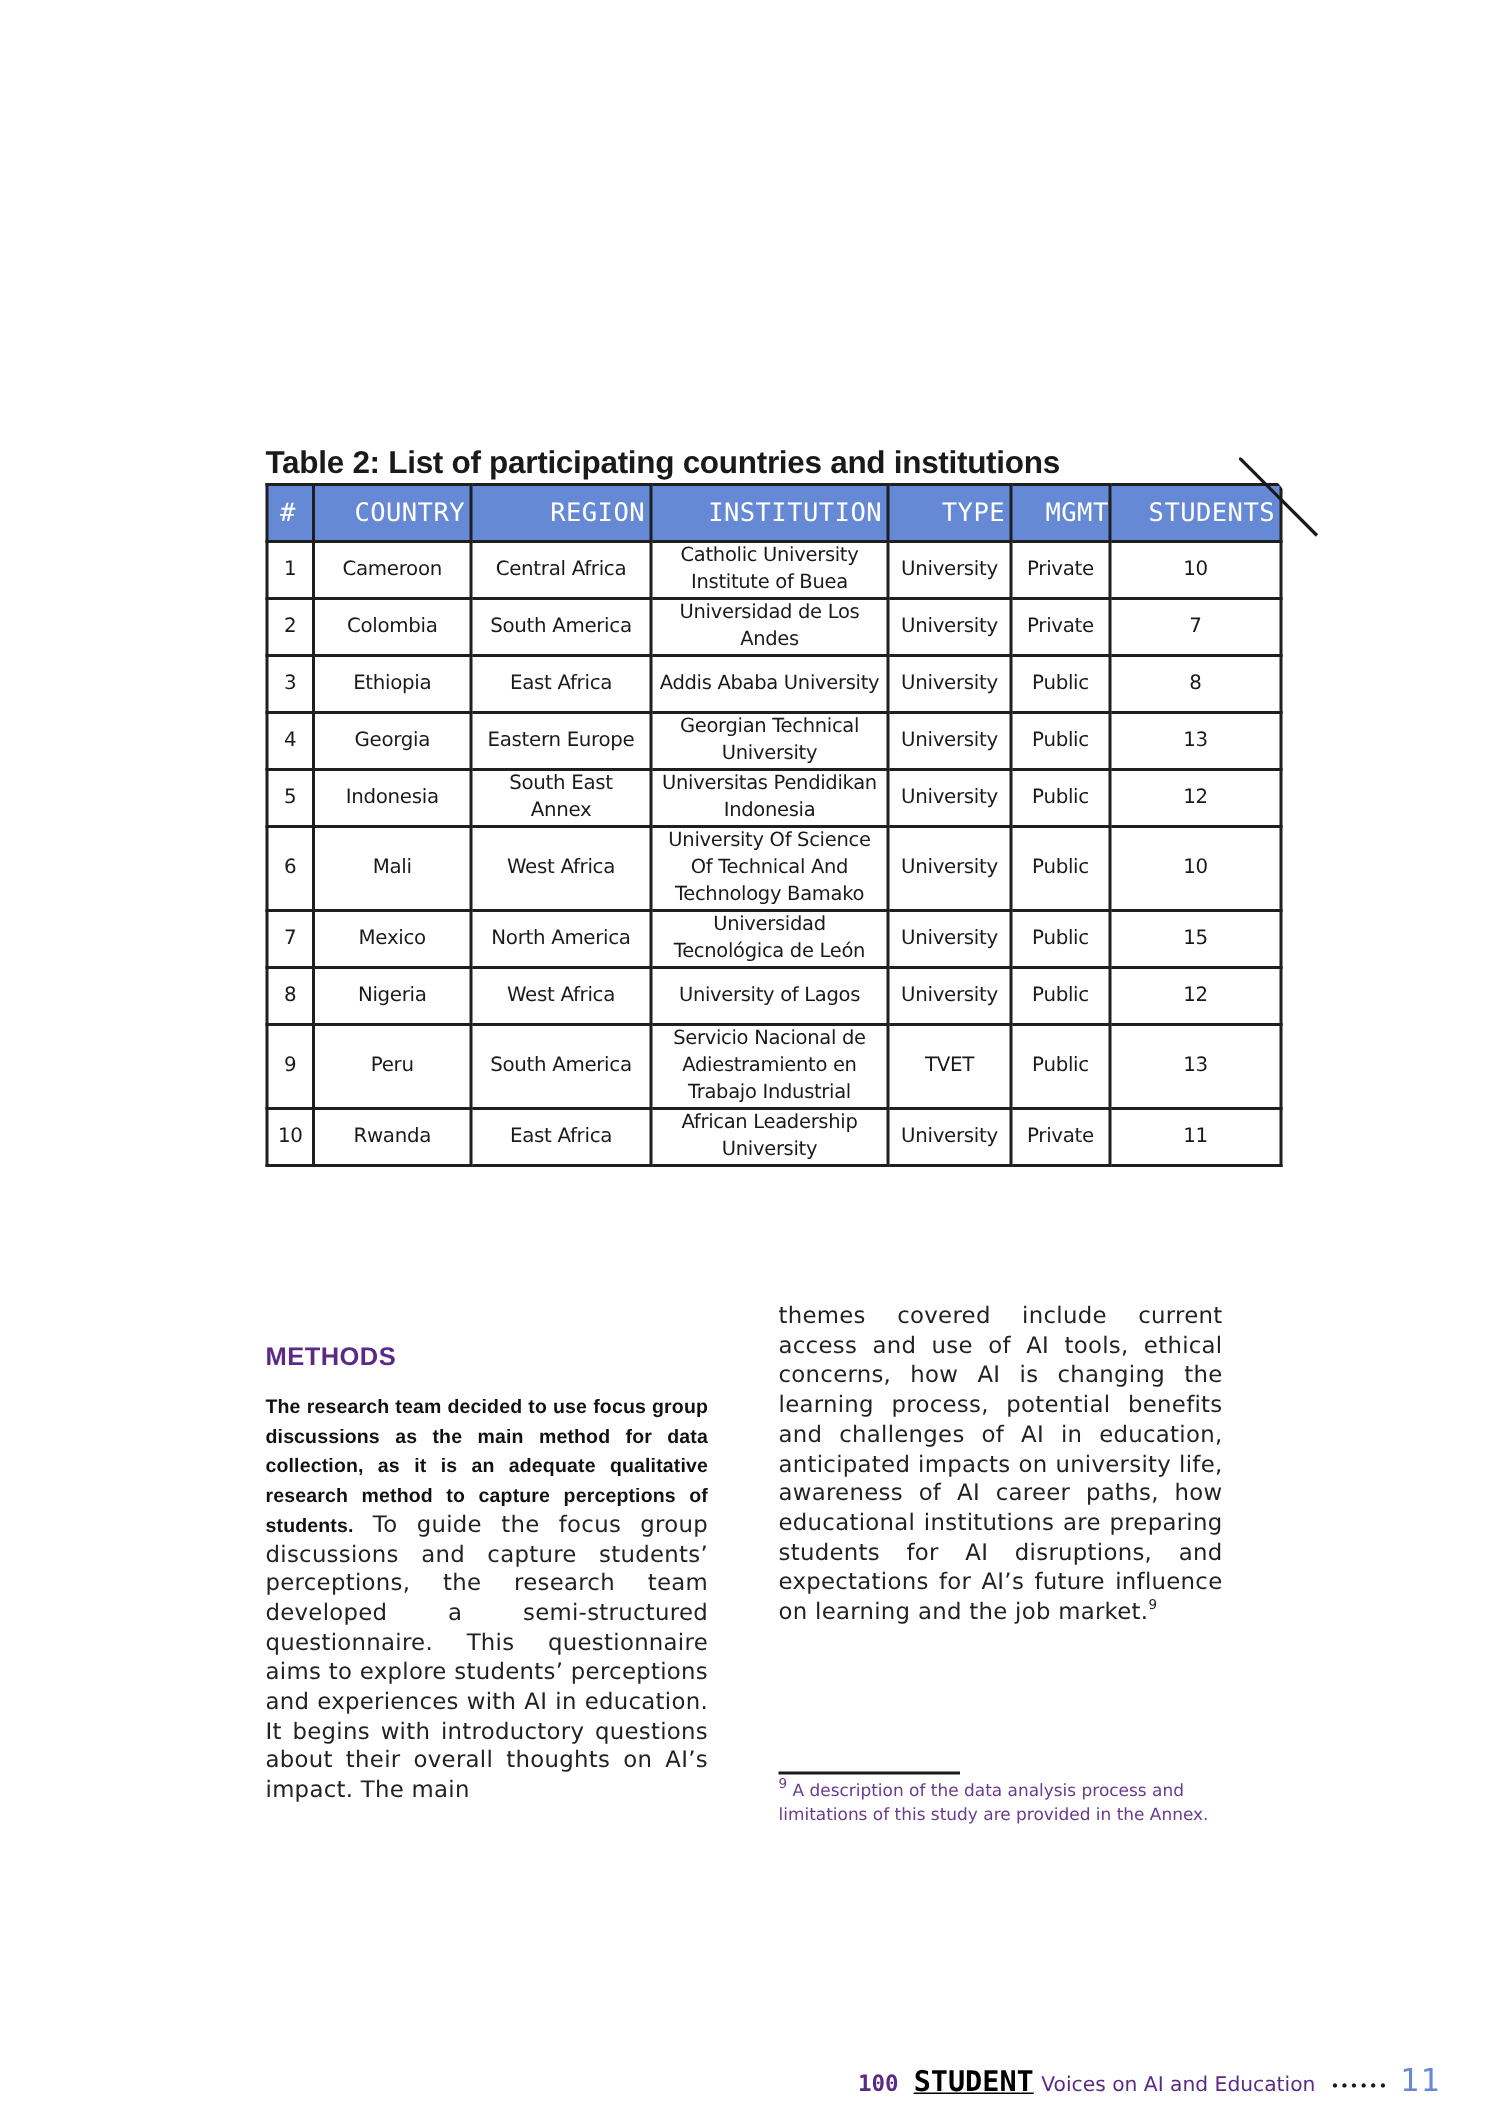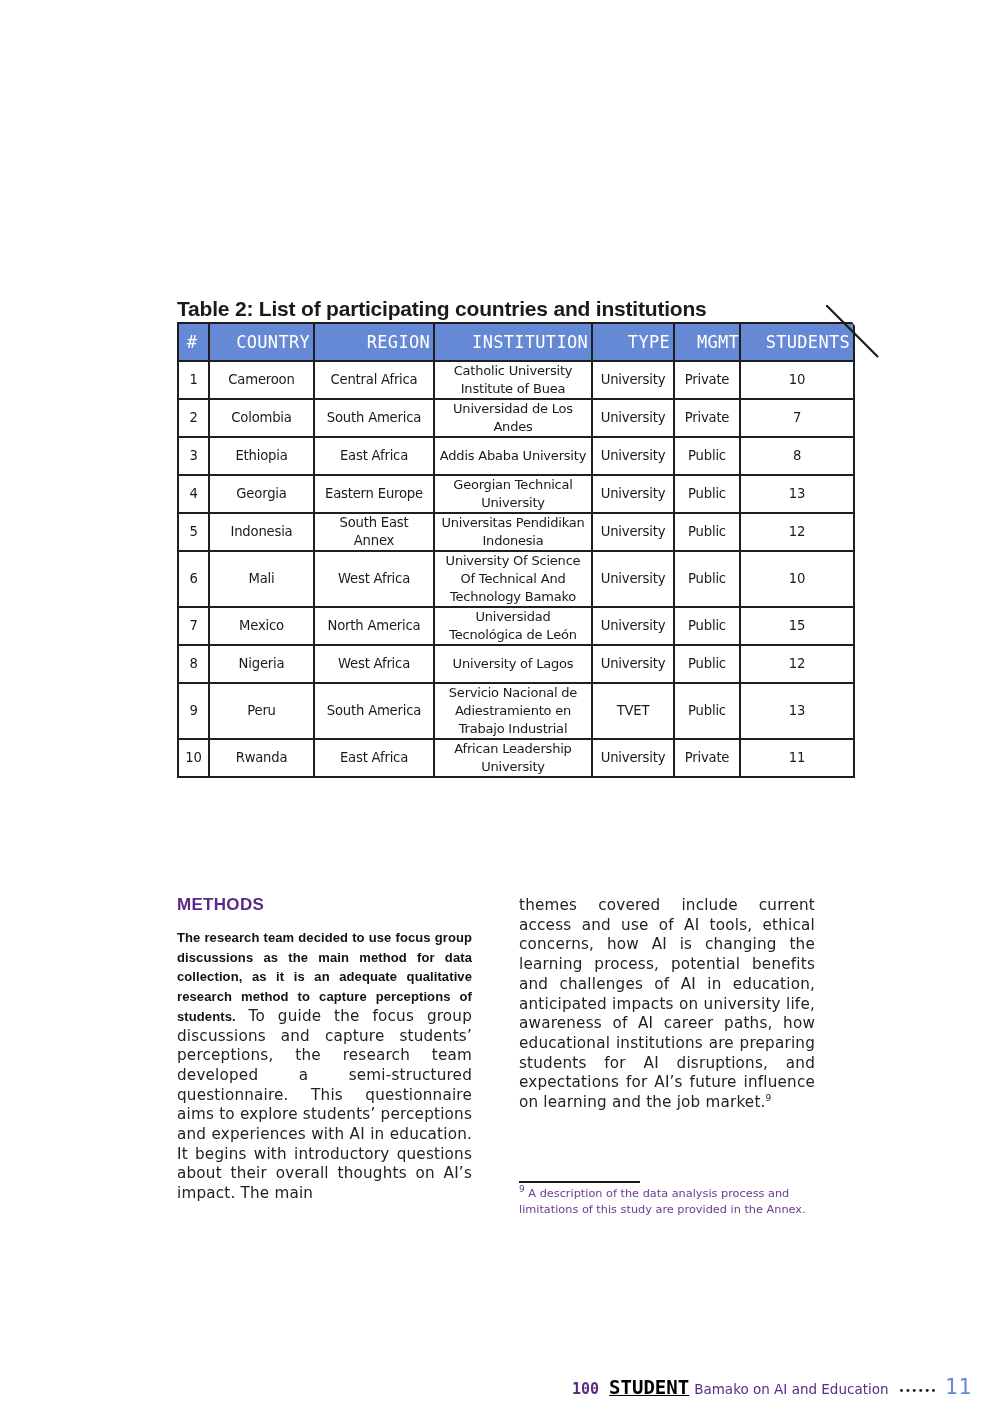--- a/index.html
+++ b/index.html
@@ -14,21 +14,21 @@
   table.data th.num { text-align: center; padding-left: 0; }
   table.data td { font-family: "DejaVu Sans", sans-serif; font-size: 13.2px; color: #1a1a1a; line-height: 18px; letter-spacing: -0.2px; }
   table.data td.inst { font-size: 13px; line-height: 18px; }
   tr.r2 td { height: 36px; }
   tr.r3 td { height: 53px; margin-top: 17px; }
   .corner-clip { position: absolute; left: 826px; top: 305px; width: 60px; height: 60px; pointer-events: none; }
 
   .methods-head { position: absolute; left: 177px; top: 895px; font-family: "Liberation Sans", sans-serif; font-weight: bold; font-size: 17px; color: #5b2a86; letter-spacing: 0.3px; }
   .col { position: absolute; font-family: "DejaVu Sans", sans-serif; font-size: 15.2px; line-height: 19.7px; text-align: justify; color: #222; letter-spacing: 0.2px; }
   .col-left { left: 177px; top: 928px; width: 295px; }
-  .col-right { left: 519px; top: 896px; width: 296px; }
+  .col-right { left: 519px; top: 868px; width: 296px; }
   .col b { font-family: "Liberation Sans", sans-serif; font-weight: bold; font-size: 13px; color: #111; letter-spacing: 0.1px; }
   sup { font-size: 9px; line-height: 0; }
 
   .fn-rule { position: absolute; left: 519px; top: 1181px; width: 121px; height: 2px; background: #1a1a1a; }
   .footnote { position: absolute; left: 519px; top: 1186px; width: 300px; font-family: "DejaVu Sans", sans-serif; font-size: 11.3px; line-height: 16px; color: #6b3a8f; }
 
   .footer { position: absolute; left: 572px; top: 1340px; white-space: nowrap; display: flex; align-items: baseline; }
   .footer .f-num { font-family: "DejaVu Sans Mono", monospace; font-weight: bold; font-size: 15px; color: #5b2a86; margin-top: 40px; }
   .footer .f-student { font-family: "DejaVu Sans Mono", monospace; font-weight: bold; font-size: 19px; color: #000000; margin-left: 10px; text-decoration: underline; }
   .footer .f-rest { font-family: "DejaVu Sans", sans-serif; font-size: 13.5px; color: #5b2a86; margin-left: 5px; }
@@ -166,16 +166,16 @@
 <div class="col col-left"><b>The research team decided to use focus group discussions as the main method for data collection, as it is an adequate qualitative research method to capture perceptions of students.</b><span> To guide the focus group discussions and capture students’ perceptions, the research team developed a semi-structured questionnaire. This questionnaire aims to explore students’ perceptions and experiences with AI in education. It begins with introductory questions about their overall thoughts on AI’s impact. The main</span></div>
 
 <div class="col col-right"><span>themes covered include current access and use of AI tools, ethical concerns, how AI is changing the learning process, potential benefits and challenges of AI in education, anticipated impacts on university life, awareness of AI career paths, how educational institutions are preparing students for AI disruptions, and expectations for AI’s future influence on learning and the job market.</span><sup>9</sup></div>
 
 <div class="fn-rule"></div>
 <div class="footnote"><sup>9</sup><span> A description of the data analysis process and limitations of this study are provided in the Annex.</span></div>
 
 <div class="footer">
   <span class="f-num">100</span>
   <span class="f-student">STUDENT</span>
-  <span class="f-rest">Bamako on AI and Education</span>
+  <span class="f-rest">Voices on AI and Education</span>
   <span class="f-dots">••••••</span>
   <span class="f-page">11</span>
 </div>
 
 </body></html>

